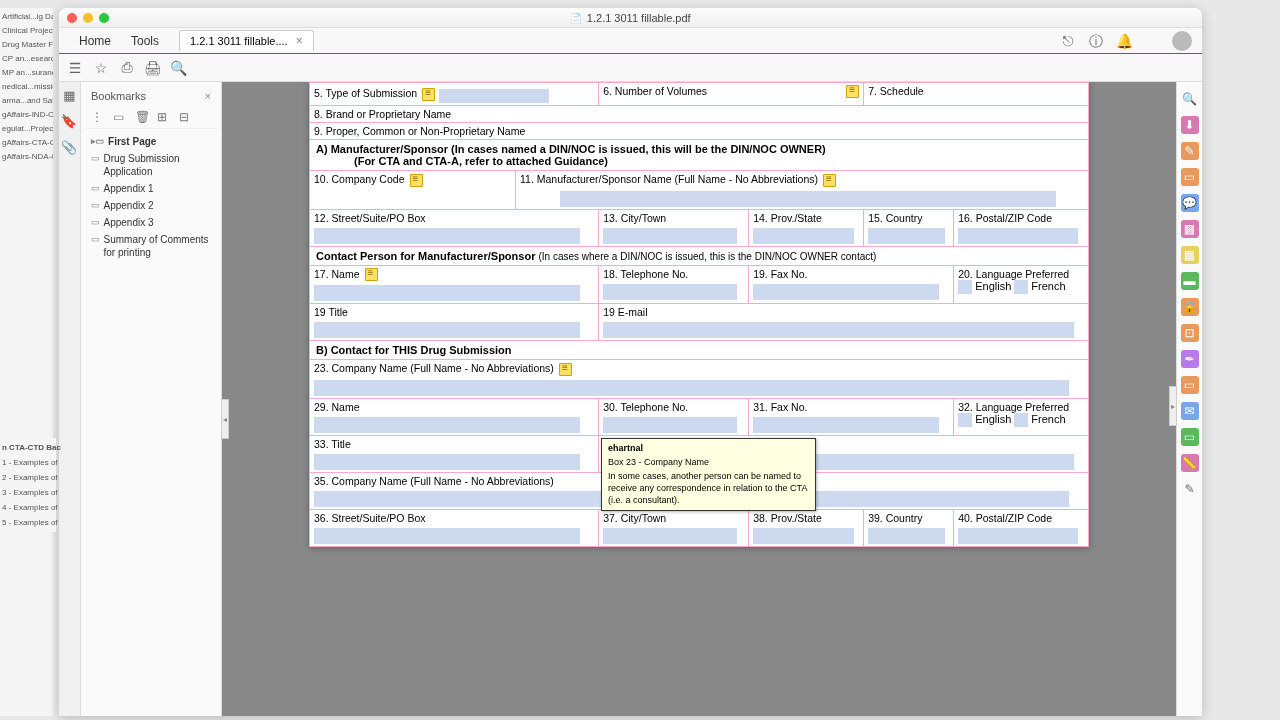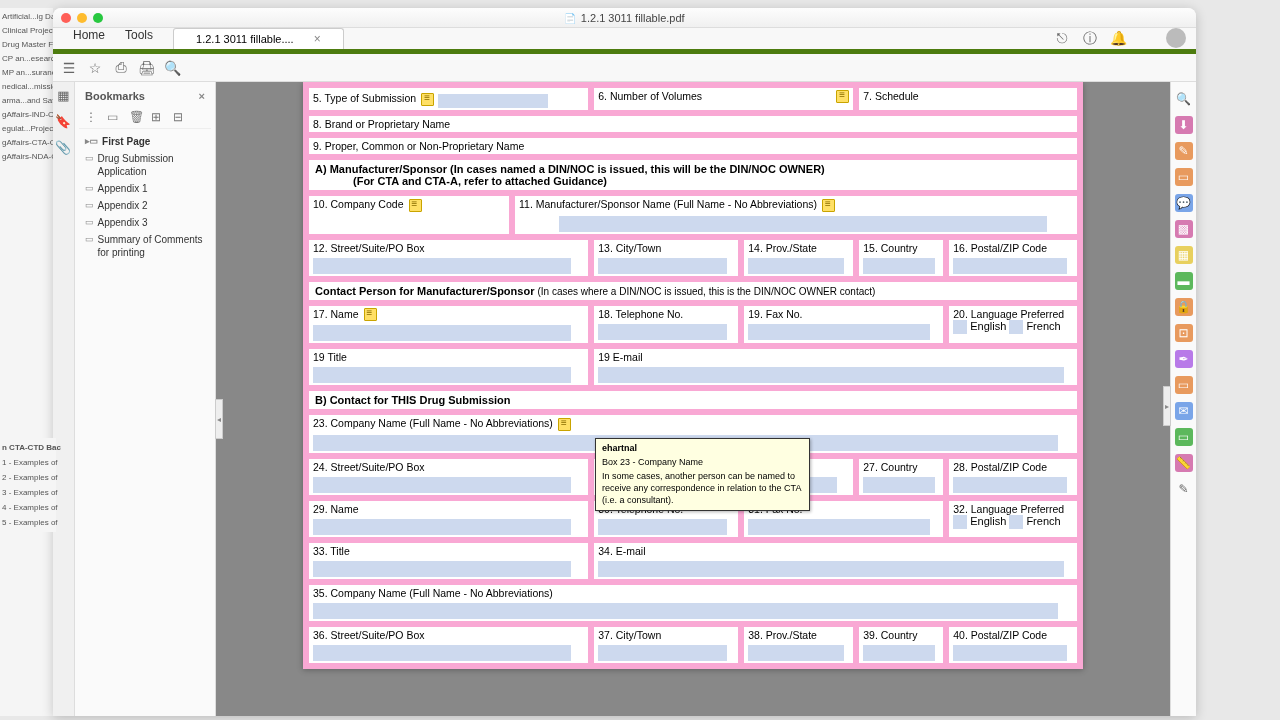--- a/index.html
+++ b/index.html
@@ -1,30 +1,30 @@
 <!DOCTYPE html>
 <html><head>
 <meta charset="utf-8">
 <style>
 * { margin:0; padding:0; box-sizing:border-box; font-family:-apple-system,BlinkMacSystemFont,"Segoe UI",sans-serif; }
 body { background:#e8e8e8; width:1280px; height:720px; overflow:hidden; position:relative; }
 
 
-.mac-window { position:absolute; left:53px; top:8px; width:1143px; height:708px; background:#f5f5f5; border-radius:8px 8px 0 0; box-shadow:0 2px 12px rgba(0,0,0,.2); overflow:hidden; }
+.mac-window { position:absolute; left:59px; top:8px; width:1143px; height:708px; background:#f5f5f5; border-radius:8px 8px 0 0; box-shadow:0 2px 12px rgba(0,0,0,.2); overflow:hidden; }
 .titlebar { height:20px; background:linear-gradient(#fdfdfd,#f0f0f0); border-bottom:1px solid #ddd; display:flex; align-items:center; padding:0 8px; position:relative; }
 .traffic { display:flex; gap:6px; }
 .tl { width:10px; height:10px; border-radius:50%; }
 .tl.r{background:#ff5f57}.tl.y{background:#febc2e}.tl.g{background:#28c840}
 .doc-title { position:absolute; left:0; right:0; text-align:center; font-size:11px; color:#444; pointer-events:none; }
 .doc-title::before { content:"📄"; margin-right:4px; font-size:10px; }
 
 
-.tabs-row { height:26px; background:#f8f8f8; border-bottom:5px solid #4d7c0f; display:flex; align-items:flex-start; padding:0 10px; font-size:12px; }
+.tabs-row { height:26px; background:#f8f8f8; border-bottom:1px solid #4d7c0f; display:flex; align-items:center; padding:0 10px; font-size:12px; }
 .home-tab,.tools-tab { padding:0 10px; color:#333; cursor:pointer; }
-.file-tab { margin-left:10px; background:#fff; border:1px solid #ccc; border-bottom:none; padding:3px 22px; border-radius:3px 3px 0 0; font-size:11px; display:flex; align-items:center; gap:20px; }
+.file-tab { margin-left:10px; background:#fff; border:1px solid #ccc; border-bottom:none; padding:3px 10px; border-radius:3px 3px 0 0; font-size:11px; display:flex; align-items:center; gap:8px; }
 .file-tab .x { color:#888; font-size:12px; cursor:pointer; }
 .tabs-right { margin-left:auto; display:flex; gap:12px; align-items:center; }
 .tabs-right span { width:16px; height:16px; display:inline-block; color:#666; font-size:14px; text-align:center; cursor:pointer; }
 .avatar-dots { width:18px; height:18px; display:grid; grid-template-columns:repeat(3,4px); grid-gap:2px; cursor:pointer; }
 .avatar-dots i{width:4px;height:4px;background:#666;border-radius:50%}
 
 
 .top-toolbar { height:28px; background:#f8f8f8; border-bottom:1px solid #ddd; display:flex; align-items:center; padding:0 8px; gap:10px; }
 .tb-icon { width:16px; height:16px; color:#666; cursor:pointer; display:inline-flex; align-items:center; justify-content:center; font-size:14px; }
 .tb-sep { width:1px; height:18px; background:#ddd; }
@@ -32,41 +32,41 @@
 
 .doc-toolbar { height:28px; background:#f8f8f8; border-bottom:1px solid #ccc; display:flex; align-items:center; justify-content:center; gap:8px; font-size:11px; color:#555; position:relative; }
 .doc-toolbar .page-box { width:24px; height:16px; border:1px solid #ccc; text-align:center; font-size:10px; line-height:14px; }
 .doc-toolbar .right-tools { position:absolute; right:8px; display:flex; gap:10px; }
 
 
 .left-panel { position:absolute; left:0; top:74px; bottom:0; width:163px; background:#fafafa; border-right:1px solid #ddd; }
 .left-tabs { position:absolute; left:0; top:0; bottom:0; width:22px; background:#f0f0f0; border-right:1px solid #ddd; display:flex; flex-direction:column; align-items:center; padding-top:6px; gap:10px; }
 .left-tabs span { width:16px; height:16px; color:#666; font-size:13px; cursor:pointer; text-align:center; }
 .bm-panel { margin-left:22px; padding:4px; }
-.bm-header { display:flex; align-items:center; justify-content:space-between; font-size:11px; color:#555; padding:4px 6px;font-weight:bold; }
+.bm-header { display:flex; align-items:center; justify-content:space-between; font-size:11px; color:#555; padding:4px 6px; }
 .bm-header .x { cursor:pointer; color:#888; }
 .bm-tools { display:flex; gap:8px; padding:4px 6px; border-bottom:1px solid #eee; }
 .bm-tools span { width:14px; height:14px; color:#777; font-size:12px; cursor:pointer; }
 .bm-list { padding:4px 2px; font-size:10px; color:#333; }
 .bm-item { display:flex; align-items:flex-start; gap:4px; padding:2px 4px; cursor:pointer; line-height:1.3; }
 .bm-item .bm-icon { color:#888; font-size:9px; flex-shrink:0; margin-top:1px; }
 .bm-item.bold { font-weight:bold; }
 
 
 .right-strip { position:absolute; right:0; top:74px; bottom:0; width:26px; background:#fafafa; border-left:1px solid #ddd; display:flex; flex-direction:column; align-items:center; padding-top:8px; gap:8px; }
 .right-strip span { width:18px; height:18px; border-radius:3px; display:inline-flex; align-items:center; justify-content:center; font-size:12px; cursor:pointer; }
 
 
 .doc-area { position:absolute; left:163px; right:26px; top:74px; bottom:0; background:#888; overflow:hidden; }
 .page { position:absolute; left:50%; transform:translateX(-50%); top:0; width:780px; background:#fff; box-shadow:0 1px 6px rgba(0,0,0,.3); }
 
 
 .form { font-family:"Times New Roman",serif; font-size:11px; color:#000; }
 .form table { border-collapse:collapse; width:100%; }
-.form td { border:6px solid #f9a8d4; padding:2px 4px; vertical-align:top; position:relative; }
+.form td { border:1px solid #f9a8d4; padding:2px 4px; vertical-align:top; position:relative; }
 .form .sec-head { font-weight:bold; padding:3px 6px; background:#fff; }
 .form .sec-sub { font-weight:normal; font-size:10px; }
 .fld-label { font-size:10.5px; white-space:nowrap; }
 .fillable { background:#cdd9ee; height:16px; margin-top:4px; width:95%; display:block; }
 .fillable.wide { width:98%; }
 .fillable.sm { height:14px; }
 .note-icon { display:inline-block; width:13px; height:13px; background:#ffe066; border:1px solid #c9a400; border-radius:1px; position:relative; vertical-align:middle; margin-left:2px; cursor:pointer; }
 .note-icon::after { content:"≡"; position:absolute; left:2px; top:-2px; font-size:10px; color:#8a6d00; }
 .chk { display:inline-block; width:14px; height:14px; background:#cdd9ee; vertical-align:middle; margin-right:3px; }
 
@@ -281,26 +281,20 @@
           <td colspan="2"><span class="fld-label">19   Title</span><span class="fillable"></span></td>
           <td colspan="4"><span class="fld-label">19   E-mail</span><span class="fillable wide"></span></td>
         </tr>
         <tr>
               <td colspan="6" class="sec-head">B)   Contact for THIS Drug Submission</td>
             </tr>
         <tr>
               <td colspan="6"><span class="fld-label">23.  Company Name   (Full Name - No Abbreviations)</span> <span class="note-icon"></span><span class="fillable wide"></span></td>
             </tr>
         <tr>
-          <td colspan="2"><span class="fld-label">24.  Street/Suite/PO Box</span><span class="fillable"></span></td>
-          <td colspan="2" style="position:relative"><span class="fld-label">2                                           e</span><span class="fillable"></span></td>
-          <td><span class="fld-label">27.  Country</span><span class="fillable"></span></td>
-          <td><span class="fld-label">28. Postal/ZIP Code</span><span class="fillable"></span></td>
-        </tr>
-        <tr>
           <td colspan="2"><span class="fld-label">29.  Name</span><span class="fillable"></span></td>
           <td><span class="fld-label">30.  Telephone No.</span><span class="fillable"></span></td>
           <td colspan="2"><span class="fld-label">31.  Fax No.</span><span class="fillable"></span></td>
           <td><span class="fld-label">32.  Language Preferred</span><br><span class="chk"></span><span>English</span> <span class="chk"></span><span>French</span></td>
         </tr>
         <tr>
           <td colspan="2"><span class="fld-label">33.  Title</span><span class="fillable"></span></td>
           <td colspan="4"><span class="fld-label">34.  E-mail</span><span class="fillable wide"></span></td>
         </tr>
         <tr>

